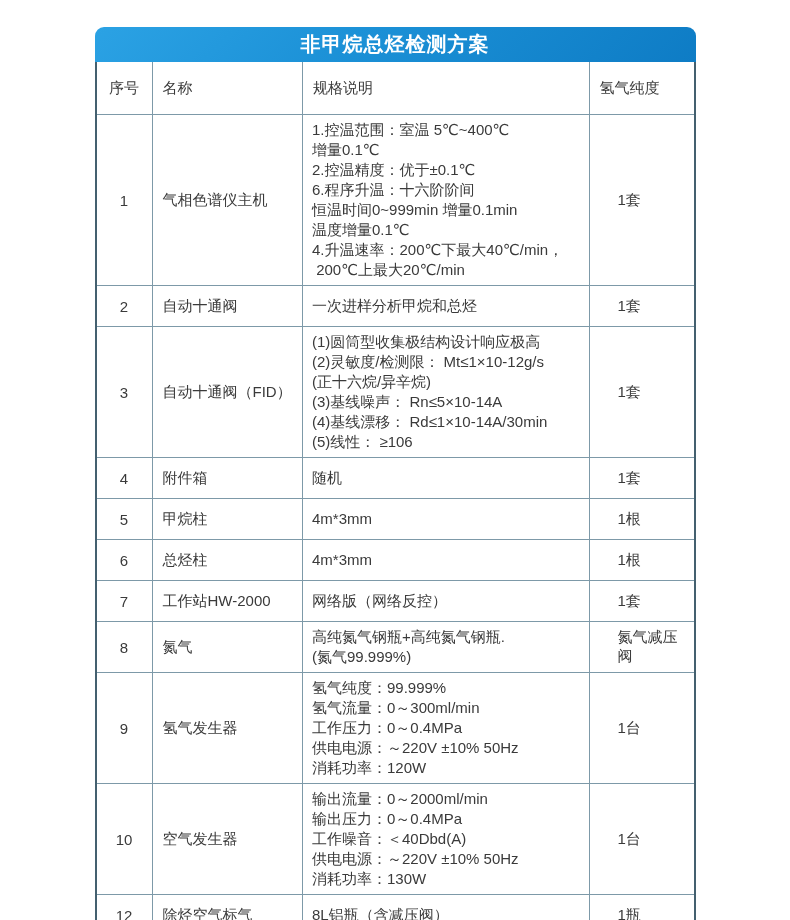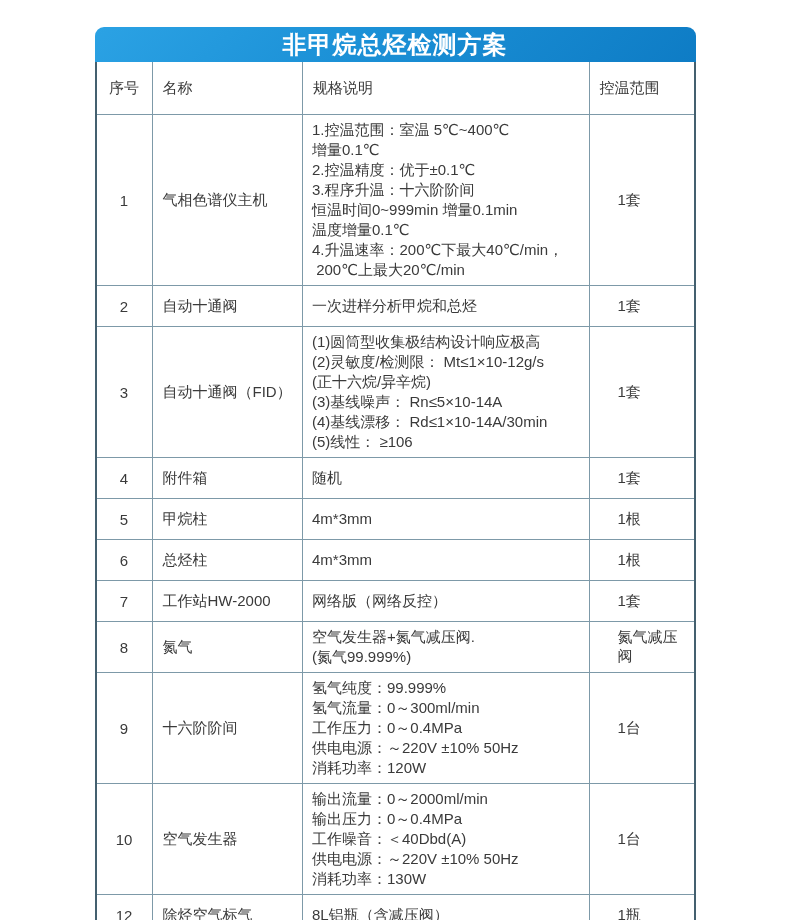--- a/index.html
+++ b/index.html
@@ -18,21 +18,21 @@
   .title-bar {
     height: 35px;
     border-radius: 9px 9px 0 0;
     background: linear-gradient(135deg, #2ba2e4 0%, #1b90d6 45%, #0e7cc5 100%);
     display: flex;
     align-items: center;
     justify-content: center;
   }
   .title-bar .title-text {
     color: #ffffff;
-    font-size: 24px;
+    font-size: 20px;
     font-weight: 700;
     letter-spacing: 1px;
   }
   .table-wrap {
     border: 2px solid #44606f;
     border-top: none;
     border-radius: 0 0 14px 14px;
     overflow: hidden;
     background: #ffffff;
   }
@@ -98,30 +98,30 @@
         <col class="c-no">
           <col class="c-name">
           <col class="c-spec">
           <col class="c-qty">
       </colgroup>
       <tbody>
           <tr>
         <th class="h-no">序号</th>
         <th>名称</th>
         <th>规格说明</th>
-        <th>控温范围</th>
+        <th>氢气纯度</th>
       </tr>
 
       <tr>
         <td class="cell-no">1</td>
         <td class="cell-name">气相色谱仪主机</td>
         <td class="cell-spec">1.控温范围：室温 5℃~400℃
 增量0.1℃
 2.控温精度：优于±0.1℃
-3.程序升温：十六阶阶间
+6.程序升温：十六阶阶间
 恒温时间0~999min 增量0.1min
 温度增量0.1℃
 4.升温速率：200℃下最大40℃/min，
  200℃上最大20℃/min</td>
         <td class="cell-qty">1套</td>
       </tr>
 
       <tr>
         <td class="cell-no">2</td>
         <td class="cell-name">自动十通阀</td>
@@ -165,28 +165,28 @@
       <tr>
         <td class="cell-no">7</td>
         <td class="cell-name">工作站HW-2000</td>
         <td class="cell-spec">网络版（网络反控）</td>
         <td class="cell-qty">1套</td>
       </tr>
 
       <tr>
         <td class="cell-no">8</td>
         <td class="cell-name">氮气</td>
-        <td class="cell-spec">空气发生器+氮气减压阀.
+        <td class="cell-spec">高纯氮气钢瓶+高纯氮气钢瓶.
 (氮气99.999%)</td>
         <td class="cell-qty">氮气减压阀</td>
       </tr>
 
       <tr>
         <td class="cell-no">9</td>
-        <td class="cell-name">十六阶阶间</td>
+        <td class="cell-name">氢气发生器</td>
         <td class="cell-spec">氢气纯度：99.999%
 氢气流量：0～300ml/min
 工作压力：0～0.4MPa
 供电电源：～220V ±10% 50Hz
 消耗功率：120W</td>
         <td class="cell-qty">1台</td>
       </tr>
 
       <tr>
         <td class="cell-no">10</td>

